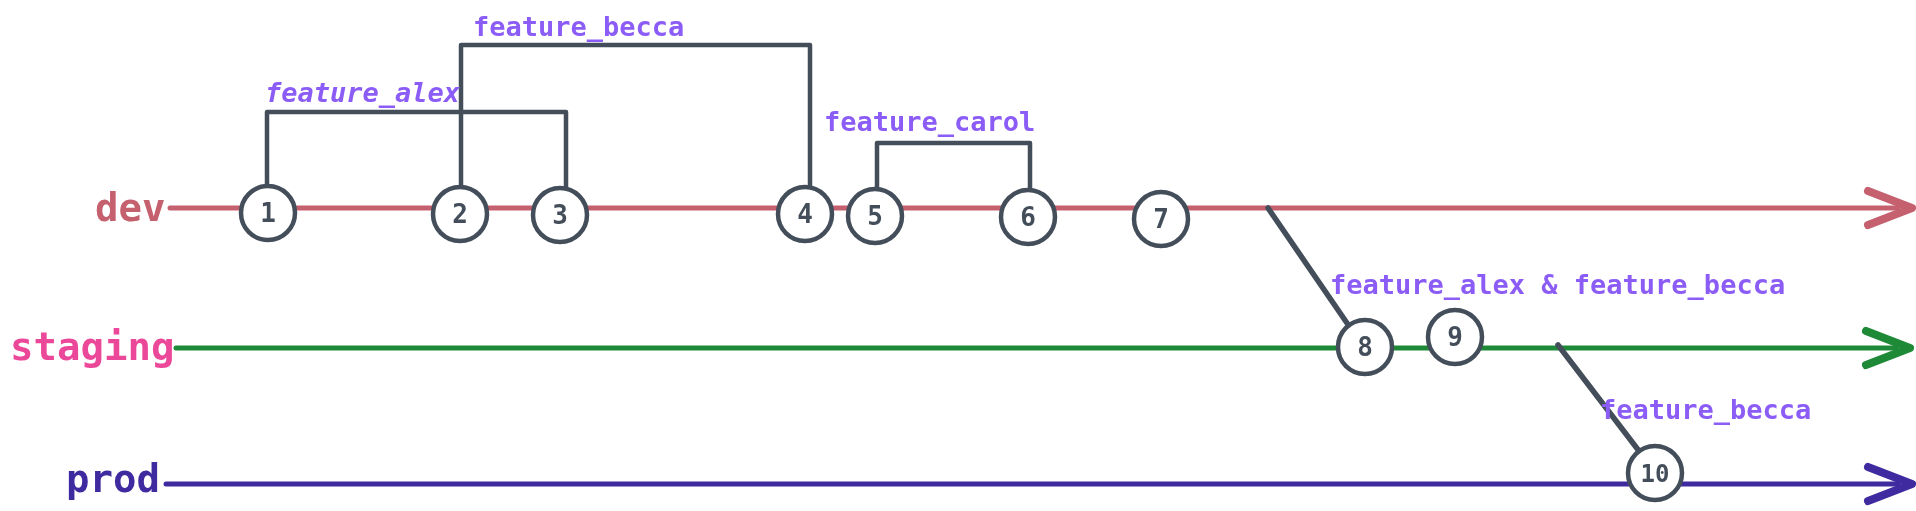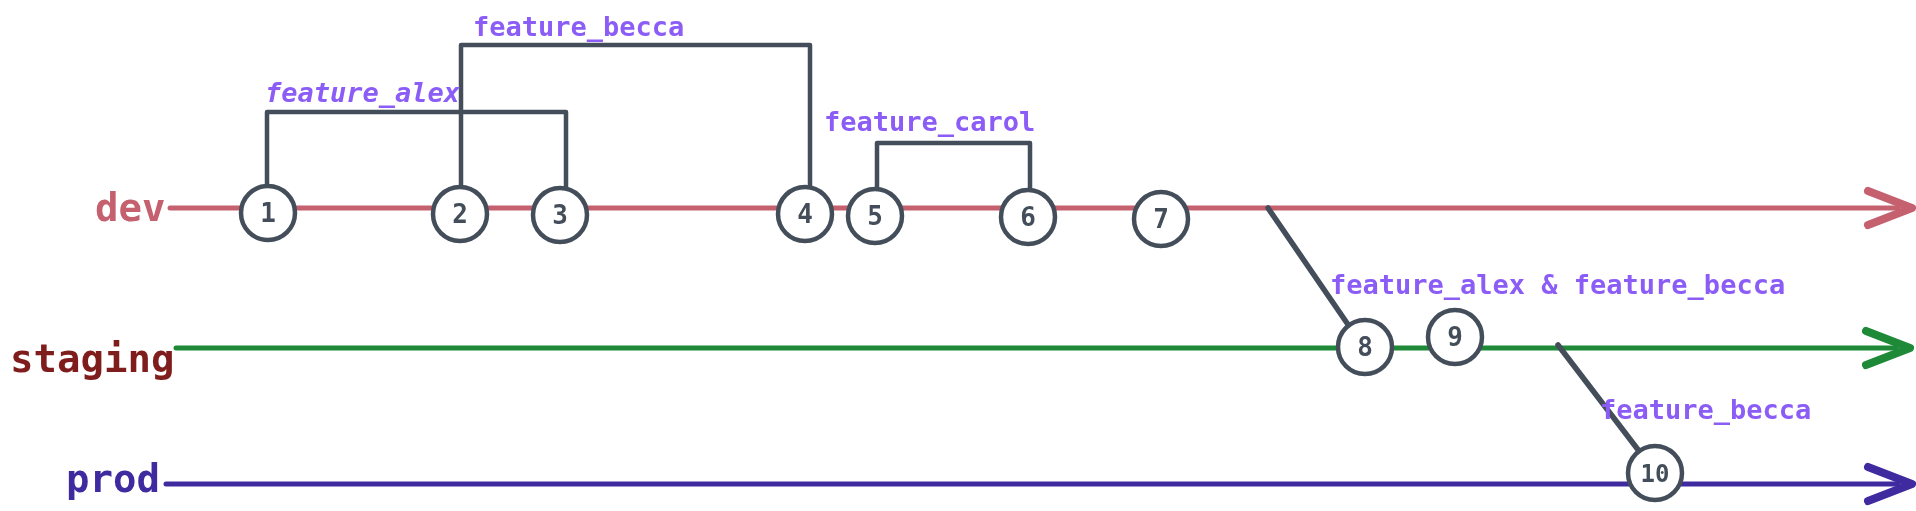--- a/index.html
+++ b/index.html
@@ -60,21 +60,21 @@
       <text x="1161" y="228" text-anchor="middle" fill="#434e5a" font-family="&quot;DejaVu Sans Mono&quot;, monospace" font-size="26" font-weight="600">7</text>
       <circle cx="1365" cy="347" r="27" fill="#ffffff" stroke="#434e5a" stroke-width="4.5"></circle>
       <text x="1365" y="356" text-anchor="middle" fill="#434e5a" font-family="&quot;DejaVu Sans Mono&quot;, monospace" font-size="26" font-weight="600">8</text>
       <circle cx="1455" cy="337" r="27" fill="#ffffff" stroke="#434e5a" stroke-width="4.5"></circle>
       <text x="1455" y="346" text-anchor="middle" fill="#434e5a" font-family="&quot;DejaVu Sans Mono&quot;, monospace" font-size="26" font-weight="600">9</text>
       <circle cx="1655" cy="473" r="27" fill="#ffffff" stroke="#434e5a" stroke-width="4.5"></circle>
       <text x="1655" y="482" text-anchor="middle" fill="#434e5a" font-family="&quot;DejaVu Sans Mono&quot;, monospace" font-size="24" font-weight="600">10</text>
     </svg>
 
   <div class="label branch-label" style="left: 95px; top: 190px; color: rgb(197, 96, 111);">dev</div>
-  <div class="label branch-label" style="left: 10px; top: 329px; color: #7f1d1d; margin-top: 12px;">staging</div>
+  <div class="label branch-label" style="left: 10px; top: 329px; color: #ec4899;">staging</div>
   <div class="label branch-label" style="left: 66px; top: 461px; color: rgb(63, 42, 159);">prod</div>
 
   <div class="label" style="left: 265px; top: 77px; font-style: italic;">feature_alex</div>
   <div class="label" style="left: 473px; top: 11px;">feature_becca</div>
   <div class="label" style="left: 824px; top: 106px; text-align: right;">feature_carol</div>
 
   <div class="label" style="left: 1330px; top: 262px; margin-top: 7px;">feature_alex &amp; feature_becca</div>
   <div class="label" style="left: 1600px; top: 394px;">feature_becca</div>
 
 </div>

